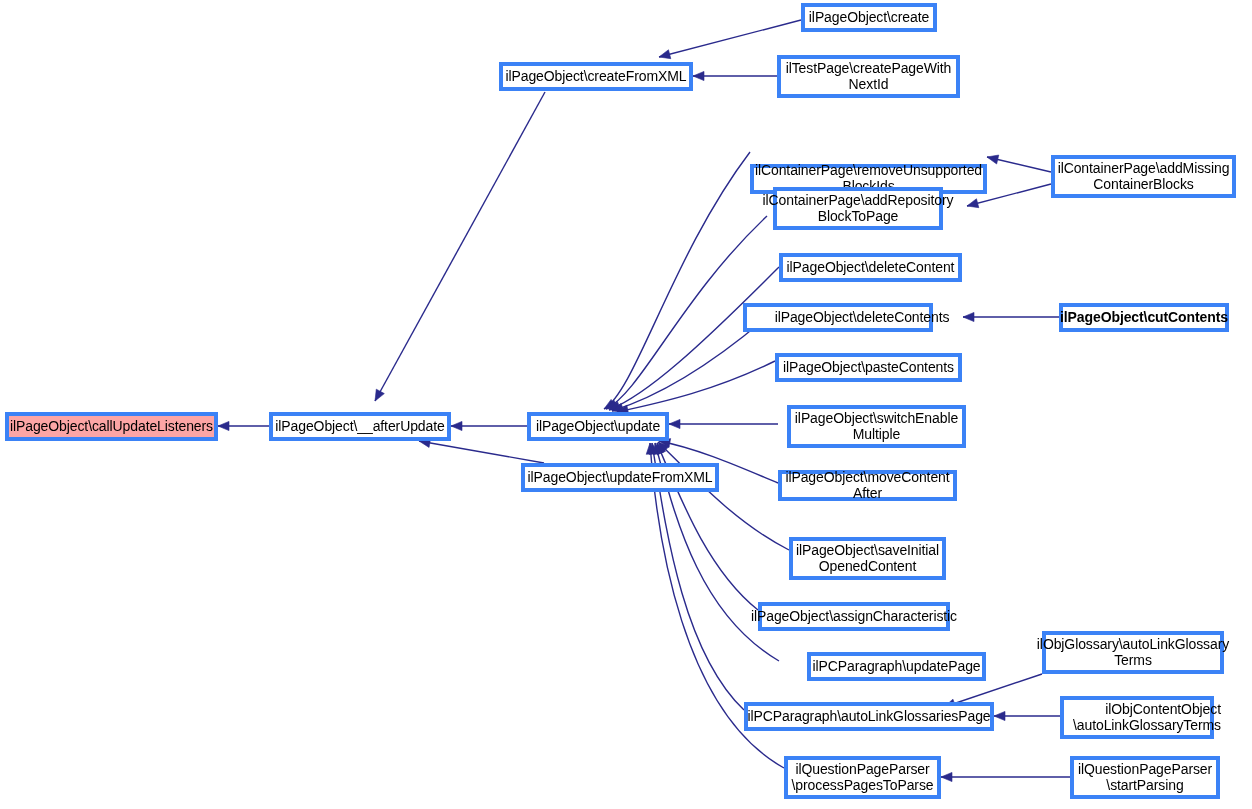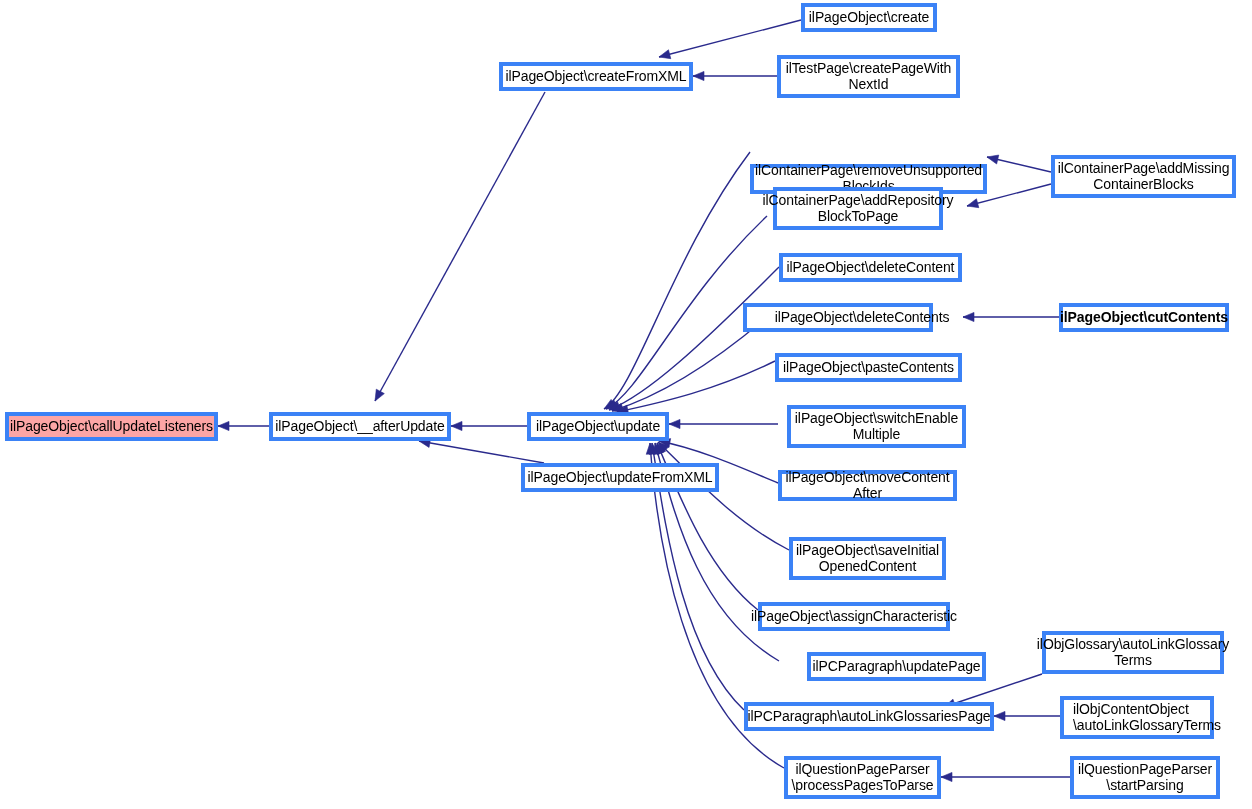--- a/index.html
+++ b/index.html
@@ -46,21 +46,21 @@
     justify-content: center;
     text-align: center;
     white-space: pre-line;
     letter-spacing: -0.1px;
   }
   .node.highlight {
     background: #fca5a5;
   }
   .node.leftalign {
     justify-content: flex-start;
-    text-align: left;
+    text-align: right;
     padding-left: 9px;
   }
 </style>
 </head>
 <body>
 
 <div id="graph-root">
   <svg id="graph-svg" viewBox="0 0 1252 809" xmlns="http://www.w3.org/2000/svg">
       <path d="M 269 426 L 218 426" class="edge"></path>
       <polygon points="218,426 229,421.4 229,430.6" class="arrowhead"></polygon>

